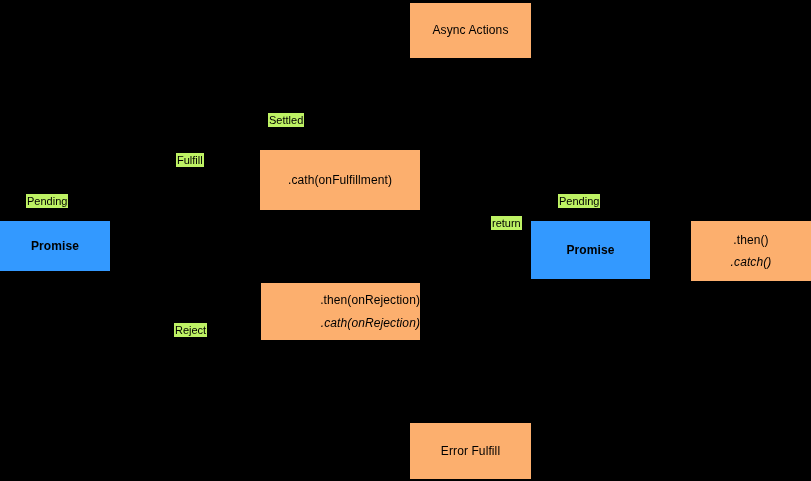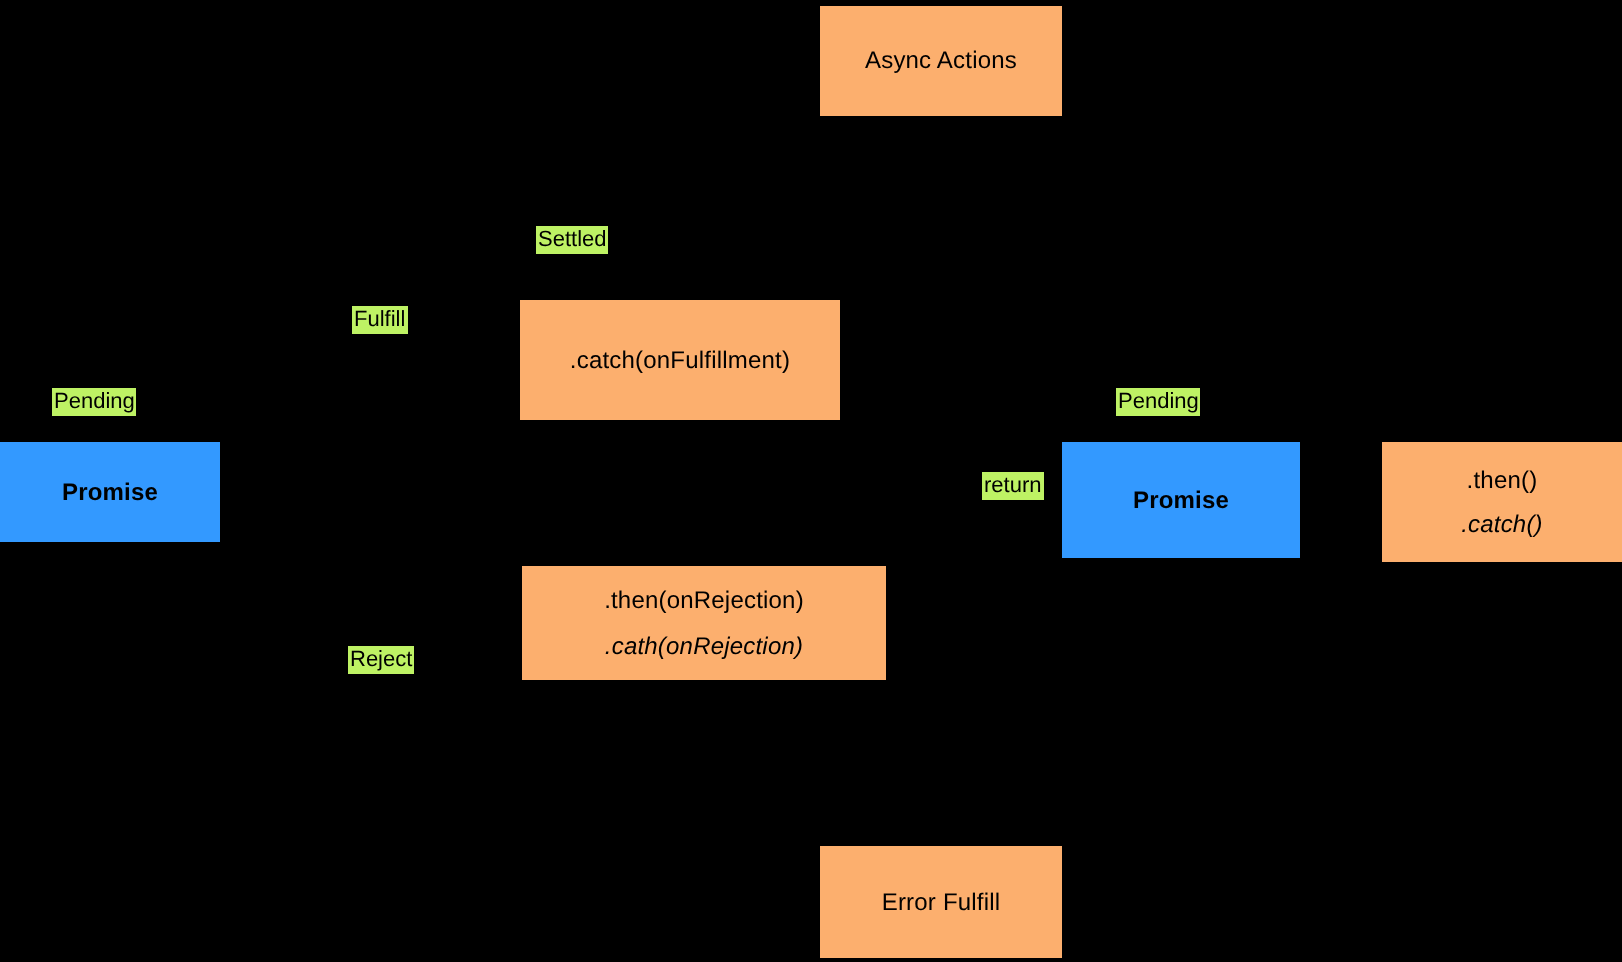--- a/index.html
+++ b/index.html
@@ -77,49 +77,49 @@
 
   <div class="edge-label" style="left:268px; top:113px;">
     <span>Settled</span>
   </div>
 
   <div class="edge-label" style="left:176px; top:153px;">
     <span>Fulfill</span>
   </div>
 
   <div class="node orange" style="left:260px; top:150px; width:160px; height:60px;">
-    <span class="line">.catch(onFulfillment)</span>
+    <span class="line">.cath(onFulfillment)</span>
   </div>
 
   <div class="edge-label" style="left:26px; top:194px;">
     <span>Pending</span>
   </div>
 
   <div class="node blue" style="left:0px; top:221px; width:110px; height:50px;">
     <span class="line">Promise</span>
   </div>
 
-  <div class="edge-label" style="left:491px; top:236px;">
+  <div class="edge-label" style="left:491px; top:216px;">
     <span>return</span>
   </div>
 
   <div class="edge-label" style="left:558px; top:194px;">
     <span>Pending</span>
   </div>
 
   <div class="node blue" style="left:531px; top:221px; width:119px; height:58px;">
     <span class="line">Promise</span>
   </div>
 
   <div class="node orange two-line" style="left:691px; top:221px; width:120px; height:60px;text-align:right;">
     <span class="line">.then()</span>
     <span class="line">.catch()</span>
   </div>
 
-  <div class="node orange two-line" style="left:261px; top:283px; width:182px; height:57px;">
+  <div class="node orange two-line" style="left:261px; top:283px; width:159px; height:57px;align-items:flex-end;">
     <span class="line">.then(onRejection)</span>
     <span class="line">.cath(onRejection)</span>
   </div>
 
   <div class="edge-label" style="left:174px; top:323px;">
     <span>Reject</span>
   </div>
 
   <div class="node orange" style="left:410px; top:423px; width:121px; height:56px;">
     <span class="line">Error Fulfill</span>

